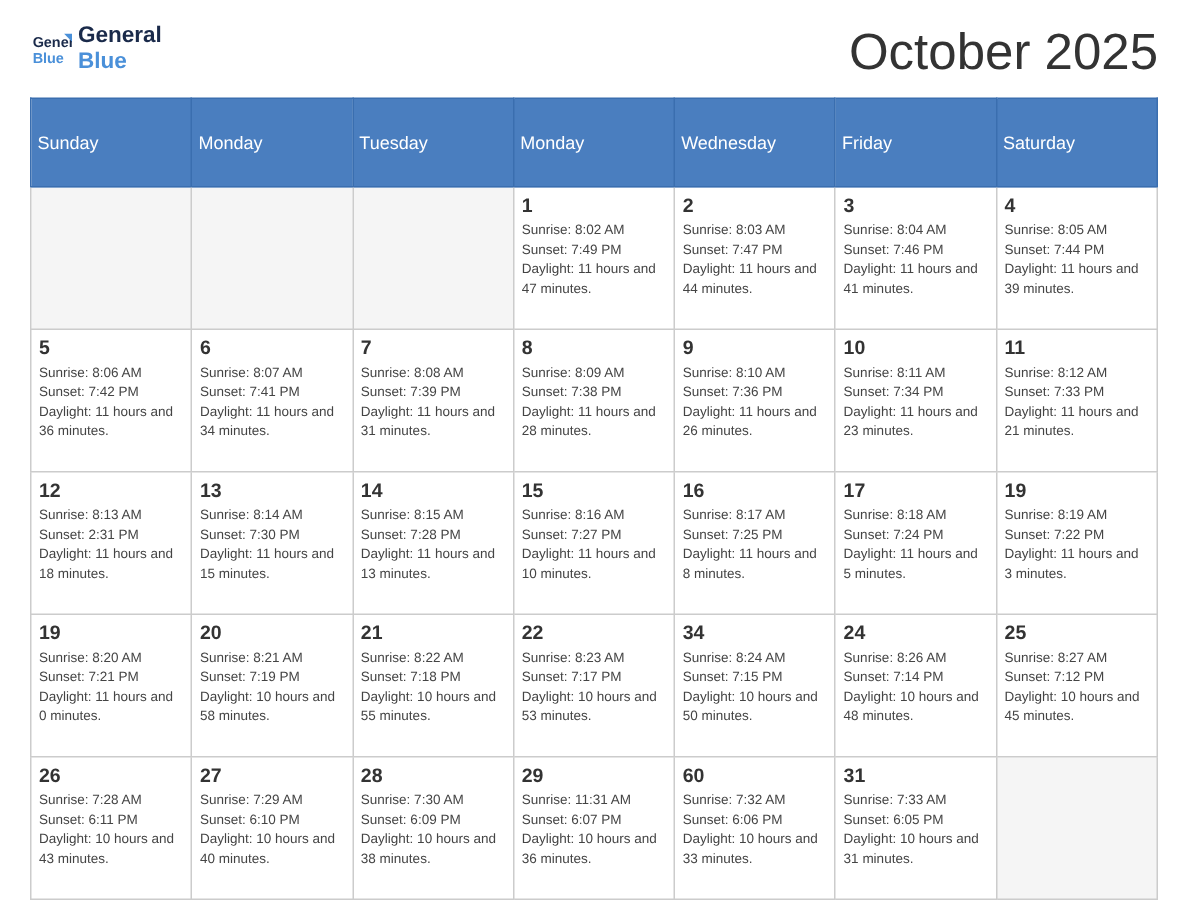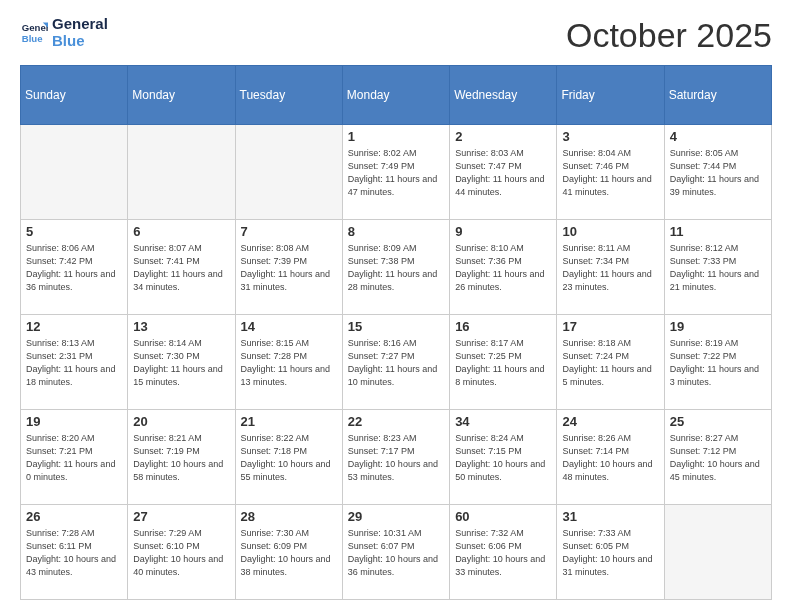--- a/index.html
+++ b/index.html
@@ -316,21 +316,21 @@
           </td>
           <td>
             <span class="day-number">28</span>
             <div class="day-info">Sunrise: 7:30 AM
 Sunset: 6:09 PM
 Daylight: 10 hours
 and 38 minutes.</div>
           </td>
           <td>
             <span class="day-number">29</span>
-            <div class="day-info">Sunrise: 10:31 AM
+            <div class="day-info">Sunrise: 11:31 AM
 Sunset: 6:07 PM
 Daylight: 10 hours
 and 36 minutes.</div>
           </td>
           <td>
             <span class="day-number">60</span>
             <div class="day-info">Sunrise: 7:32 AM
 Sunset: 6:06 PM
 Daylight: 10 hours
 and 33 minutes.</div>

